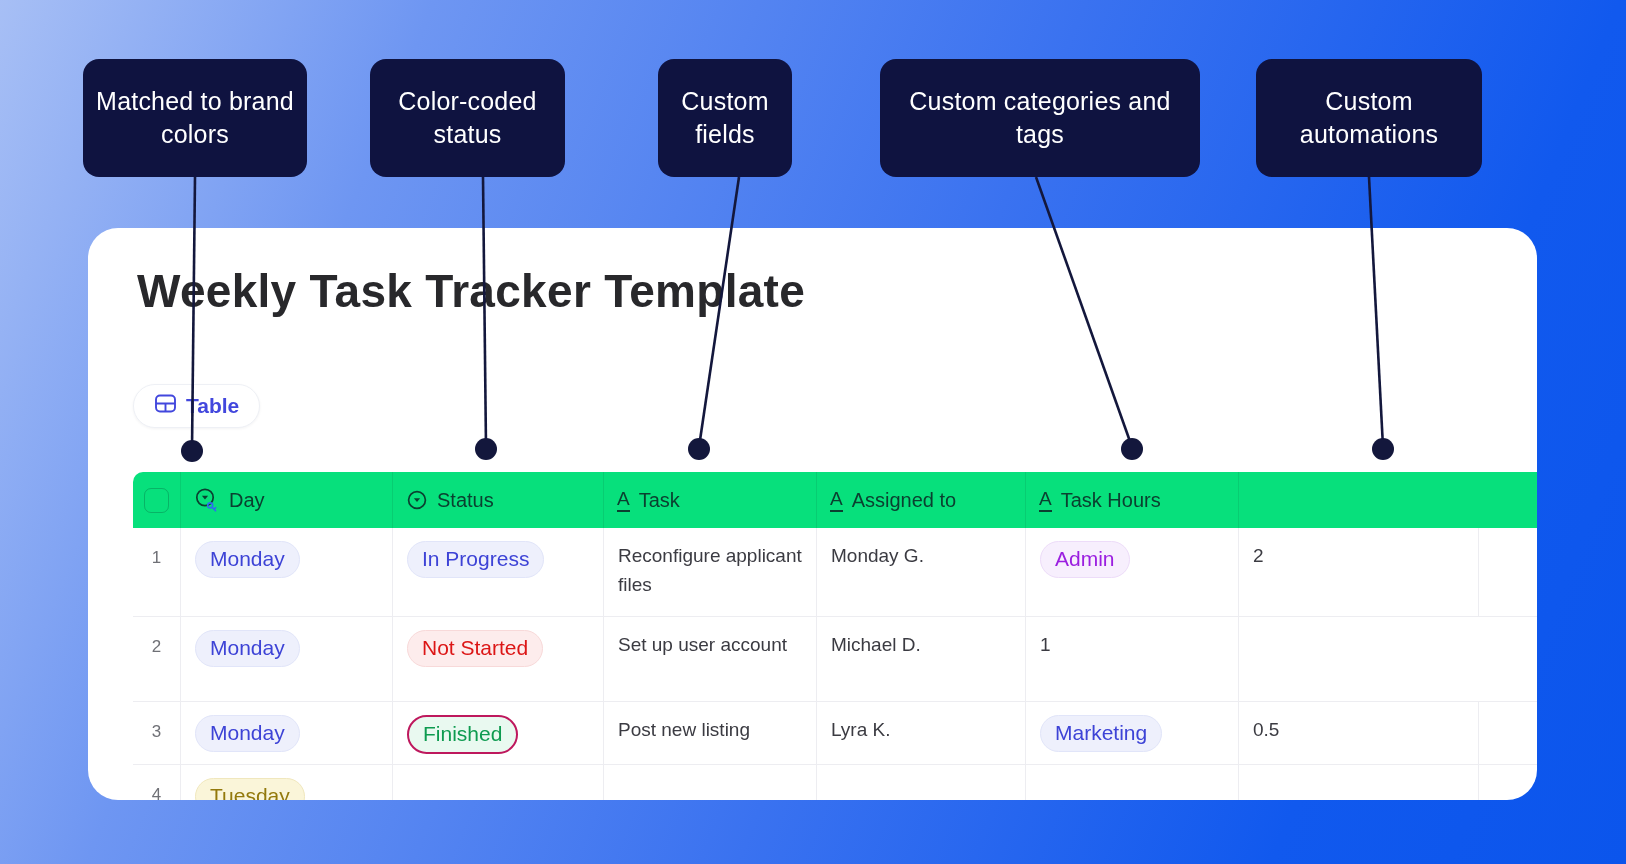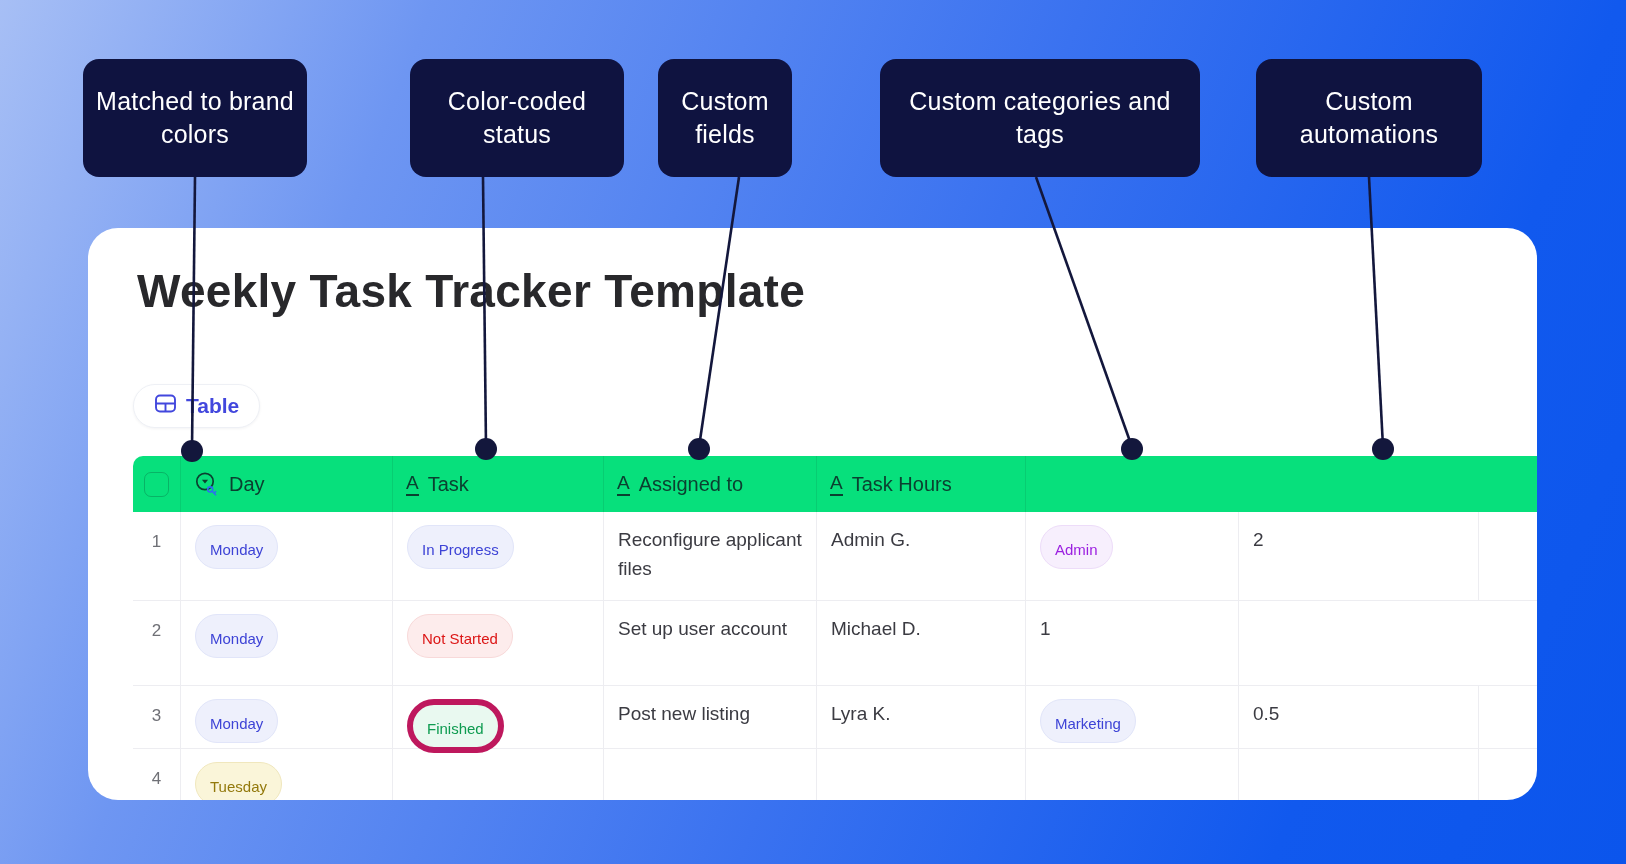--- a/index.html
+++ b/index.html
@@ -10,21 +10,21 @@
   }
   
   .callout{
     position:absolute;top:59px;height:118px;border-radius:16px;
     background:var(--callout-navy);color:#fff;
     display:flex;align-items:center;justify-content:center;text-align:center;
     font-size:25px;line-height:33px;font-weight:500;letter-spacing:.2px;
     padding:0 10px;box-sizing:border-box;z-index:4;
   }
   .co-1{left:83px;width:224px;}
-  .co-2{left:370px;width:214px;margin-left:40px;}
+  .co-2{left:370px;width:195px;}
   .co-3{left:658px;width:134px;}
   .co-4{left:880px;width:320px;}
   .co-5{left:1256px;width:226px;}
   
   .overlay{position:absolute;left:0;top:0;z-index:3;pointer-events:none;}
   
   .card{
     position:absolute;left:88px;top:228px;width:1449px;height:572px;
     background:#ffffff;border-radius:30px;overflow:hidden;z-index:1;
   }
@@ -42,20 +42,21 @@
   }
   
   .ttable{position:absolute;left:45px;top:228px;right:0;bottom:0;}
   .thead,.trow{
     display:grid;
     grid-template-columns:47px 212px 211px 213px 209px 213px 240px 1fr;
   }
   .thead{
     height:56px;background:var(--header-green);
     border-radius:10px 0 0 0;
+    margin-top:16px;
   }
   .th{
     display:flex;align-items:center;gap:9px;padding-left:13px;
     color:var(--header-text);font-size:20px;font-weight:500;
     border-left:1px solid rgba(8,70,48,.12);box-sizing:border-box;
   }
   .th.first{border-left:none;justify-content:center;padding-left:0;}
   .checkbox{width:25px;height:25px;border-radius:7px;border:1.5px solid rgba(8,70,48,.28);box-sizing:border-box;}
   .th .icn{display:flex;align-items:center;}
   .a-icon{
@@ -70,26 +71,26 @@
   .td{
     padding:13px 14px 0 14px;box-sizing:border-box;
     border-left:1px solid #ededf1;
     font-size:19px;color:#3b3b42;line-height:29px;
   }
   .td.num{
     border-left:none;text-align:center;padding:15px 0 0 0;
     color:#6f7076;font-size:17px;
   }
   .pill{
-    display:inline-flex;padding:9px 14px 4px;border-radius:999px;
-    font-size:15px;font-weight:500;white-space:nowrap;
+    display:inline-flex;padding:2px 14px 4px;border-radius:999px;
+    font-size:21px;font-weight:500;white-space:nowrap;
   }
   .pill[data-color="blue"]{color:var(--pill-blue);background:var(--pill-blue-bg);border:1px solid #e1e5f9;}
   .pill[data-color="red"]{color:var(--pill-red);background:var(--pill-red-bg);border:1px solid #f8d9d9;}
-  .pill[data-color="green"]{color:var(--pill-green);background:var(--pill-green-bg);border:6px solid #be185d;text-align:center;}
+  .pill[data-color="green"]{color:var(--pill-green);background:var(--pill-green-bg);border:2px solid #be185d;text-align:center;}
   .pill[data-color="purple"]{color:var(--pill-purple);background:var(--pill-purple-bg);border:1px solid #eddcf9;}
   .pill[data-color="orange"]{color:var(--pill-orange);background:var(--pill-orange-bg);border:1px solid #f6e3d5;}
   .pill[data-color="yellow"]{color:var(--pill-yellow);background:var(--pill-yellow-bg);border:1px solid #f0e7bd;}
 </style>
 </head>
 <body>
 
 <div class="page">
 
   <div class="card">
@@ -117,40 +118,49 @@
             <svg width="26" height="26" viewBox="0 0 26 26" fill="none">
               <circle cx="11" cy="10.5" r="8.2" stroke="#0b4030" stroke-width="1.7"></circle>
               <polygon points="7.9,8.7 14.1,8.7 11,12.6" fill="#0b4030"></polygon>
               <circle cx="16.2" cy="18.4" r="2.5" stroke="#2e6df0" stroke-width="1.6"></circle>
               <path d="M18.1 20.3 L21.6 23.8 M20 22.2 L21.6 20.6" stroke="#2e6df0" stroke-width="1.6" stroke-linecap="round"></path>
             </svg>
           </span>
           <span>Day</span>
         </div>
         <div class="th">
+          <span class="icn">
+            <svg width="22" height="22" viewBox="0 0 22 22" fill="none">
+              <circle cx="11" cy="11" r="8.4" stroke="#0b4030" stroke-width="1.7"></circle>
+              <polygon points="7.9,9.2 14.1,9.2 11,13.1" fill="#0b4030"></polygon>
+            </svg>
+          </span>
+          <span>Status</span>
+        </div>
+        <div class="th">
           <span class="a-icon">A</span>
           <span>Task</span>
         </div>
         <div class="th">
           <span class="a-icon">A</span>
           <span>Assigned to</span>
         </div>
         <div class="th">
           <span class="a-icon">A</span>
           <span>Task Hours</span>
         </div>
         <div class="th"></div>
       </div>
 
       <div class="trow r1">
         <div class="td num">1</div>
         <div class="td"><span class="pill" data-color="blue">Monday</span></div>
         <div class="td"><span class="pill" data-color="blue">In Progress</span></div>
         <div class="td">Reconfigure applicant files</div>
-        <div class="td">Admin G.</div>
+        <div class="td">Monday G.</div>
         <div class="td"><span class="pill" data-color="purple">Admin</span></div>
         <div class="td">2</div>
         <div class="td"></div>
       </div>
 
       <div class="trow r2">
         <div class="td num">2</div>
         <div class="td"><span class="pill" data-color="blue">Monday</span></div>
         <div class="td"><span class="pill" data-color="red">Not Started</span></div>
         <div class="td">Set up user account</div>

